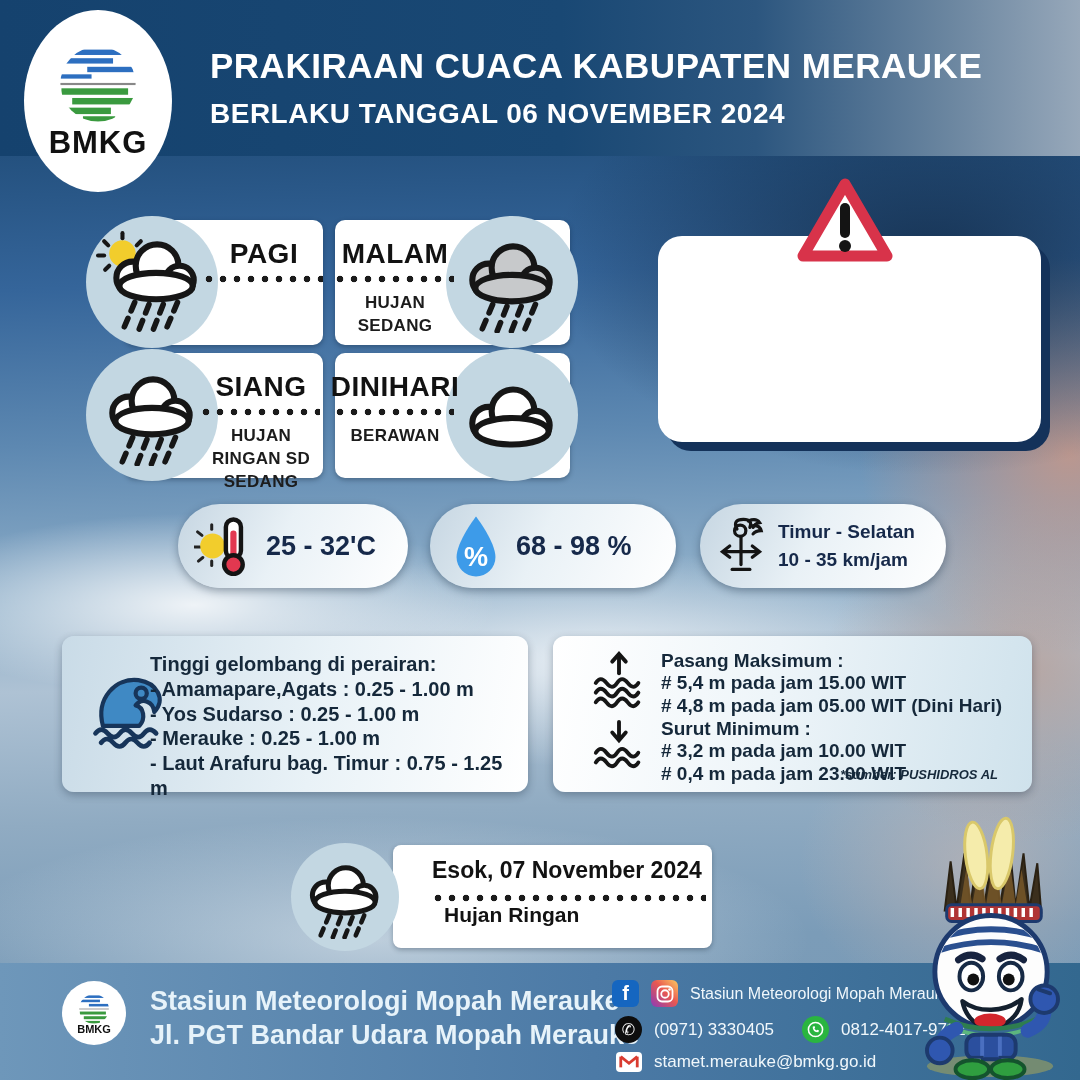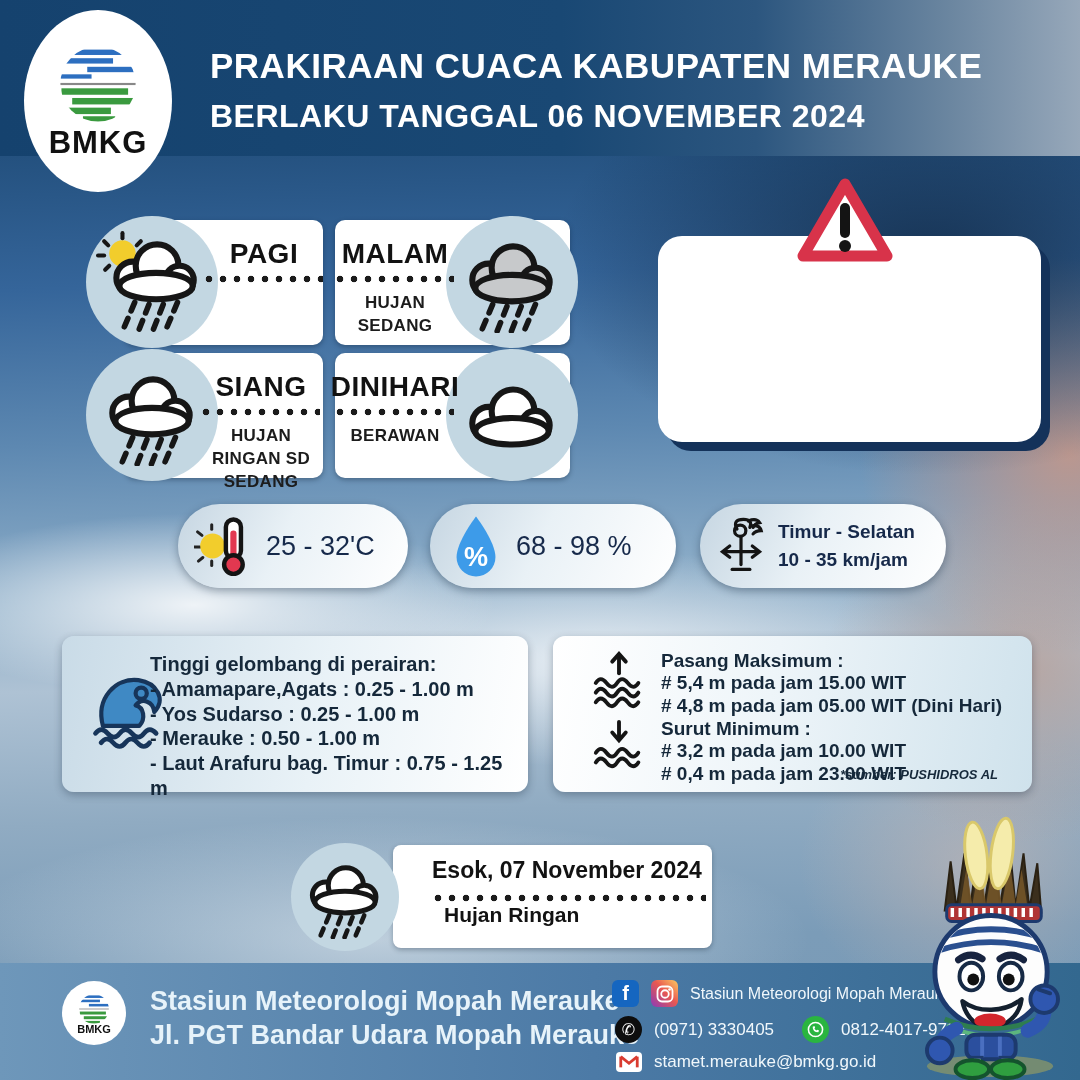--- a/index.html
+++ b/index.html
@@ -15,38 +15,38 @@
       radial-gradient(ellipse 600px 170px at 35% 87%, rgba(232,238,243,0.6), transparent 72%),
       linear-gradient(178deg,#1d4872 0%,#24517f 14%,#35659a 26%,#5d88b1 40%,#8fafc9 54%,#aec2d4 62%,#90abc2 74%,#7b9cb8 86%,#7a9ab5 100%);}
   .abs{position:absolute;}
   
   .header{left:0;top:0;width:1080px;height:156px;
     background:linear-gradient(90deg,#15426e 0%,#194874 52%,#2c567f 70%,#6b86a0 88%,#97a8ba 100%);}
   .logo-oval{left:24px;top:10px;width:148px;height:182px;background:#fff;border-radius:50%;
     display:flex;flex-direction:column;align-items:center;justify-content:center;z-index:5;}
   .logo-oval .bmkg-word{font-weight:bold;font-size:31px;color:#111;letter-spacing:1px;margin-top:-2px;}
   .title{left:210px;top:46px;color:#fff;font-size:35px;font-weight:800;letter-spacing:.5px;}
-  .subtitle{left:210px;top:98px;color:#fff;font-size:32px;font-weight:800;letter-spacing:.5px;}
+  .subtitle{left:210px;top:98px;color:#fff;font-size:28px;font-weight:800;letter-spacing:.5px;}
   
   .card-rect{background:#fff;border-radius:10px;box-shadow:0 2px 5px rgba(10,25,45,.35);}
   .card-circle{width:132px;height:132px;border-radius:50%;background:#c3d7e2;display:flex;align-items:center;justify-content:center;z-index:2;}
   .card-text{display:flex;flex-direction:column;align-items:center;z-index:3;}
   .period{font-size:28px;font-weight:800;color:#121212;letter-spacing:.5px;}
   .dots{height:8px;background-image:radial-gradient(circle at 4px 4px,#1b1b1b 3px,transparent 3.6px);
     background-size:14px 8px;background-repeat:repeat-x;margin:5px 0 9px 0;}
   .cond{font-size:17px;font-weight:800;color:#1c1c1c;text-align:center;line-height:1.35;letter-spacing:.3px;}
   
   .warn-box{left:658px;top:236px;width:383px;height:206px;background:#fff;border-radius:24px;
     box-shadow:9px 9px 0 #14325a;z-index:1;}
   .warn-text{left:678px;top:272px;width:343px;text-align:center;font-size:20px;font-weight:800;color:#1b2430;line-height:1.55;}
   .warn-tri{left:795px;top:176px;z-index:2;}
   
   .pill{height:84px;border-radius:44px;background:linear-gradient(115deg,#c6d6e2 0%,#e9f1f6 45%,#ffffff 100%);
     box-shadow:0 3px 8px rgba(10,25,45,.35);display:flex;align-items:center;}
-  .pill-value{font-size:27px;font-weight:400;color:#16294a;}
+  .pill-value{font-size:27px;font-weight:700;color:#16294a;}
   .wind-lines{font-size:19px;font-weight:800;color:#16294a;line-height:1.5;}
   
   .panel{border-radius:12px;box-shadow:0 3px 8px rgba(10,25,45,.3);}
   .wave-panel{left:62px;top:636px;width:466px;height:156px;
     background:linear-gradient(100deg,#c9dbe7 0%,#e9f2f7 55%,#ffffff 100%);}
   .wave-text{left:150px;top:652px;width:360px;text-align:left;font-weight:800;color:#15283a;font-size:20px;line-height:1.24;}
   .tide-panel{left:553px;top:636px;width:479px;height:156px;
     background:linear-gradient(100deg,#ffffff 0%,#eef5f9 45%,#cfe2ec 100%);}
   .tide-group{position:absolute;display:flex;align-items:flex-start;gap:14px;}
   .tide-text{font-weight:800;color:#15283a;font-size:19px;line-height:1.18;}
@@ -245,21 +245,21 @@
       <g stroke="#17355a" stroke-width="5" fill="none" stroke-linecap="round">
         <path d="M8,70 q6,-8 13,0 t13,0 t13,0 t13,0 t13,0"></path>
         <path d="M14,80 q6,-8 13,0 t13,0 t13,0 t13,0"></path>
       </g>
     </svg>
   </div>
   <div class="abs wave-text">
     <div>Tinggi gelombang di perairan:</div>
     <div>- Amamapare,Agats : 0.25 - 1.00 m</div>
     <div>- Yos Sudarso : 0.25 - 1.00 m</div>
-    <div>- Merauke : 0.50 - 1.00 m</div>
+    <div>- Merauke : 0.25 - 1.00 m</div>
     <div>- Laut Arafuru bag. Timur : 0.75 - 1.25 m</div>
   </div>
 
   <div class="abs panel tide-panel">
     <div class="tide-group" style="left:38px;top:14px;">
       <svg width="56" height="62" viewBox="0 0 56 64">
         <g stroke="#141414" stroke-width="4" fill="none" stroke-linecap="round">
           <line x1="28" y1="24" x2="28" y2="5"></line>
           <polyline points="21,12 28,4 35,12"></polyline>
         </g>

